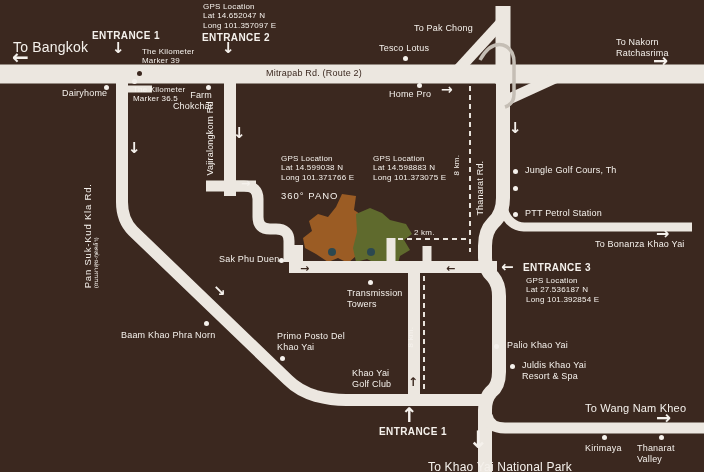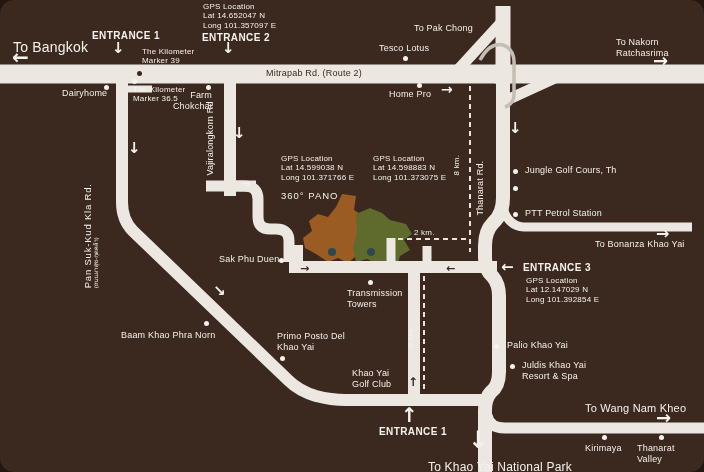--- a/index.html
+++ b/index.html
@@ -1,17 +1,17 @@
 <!DOCTYPE html>
 <html><head>
 <meta charset="utf-8">
 <style>
   html,body{margin:0;padding:0;background:#241611;}
   .map{position:relative;width:704px;height:472px;background:#3b281f;
-       font-family:"Liberation Sans",sans-serif;overflow:hidden;border-radius:14px;}
+       font-family:"Liberation Sans",sans-serif;overflow:hidden;}
   .map svg{position:absolute;left:0;top:0;}
   .lbl{position:absolute;color:#f5f1ec;font-size:9px;line-height:1.18;
        letter-spacing:.2px;white-space:nowrap;}
   .sm{font-size:8px;}
   .b{font-weight:bold;font-size:10px;letter-spacing:.4px;}
   .dk{color:#3b281f;}
   .rt{text-align:right;}
   .vert{transform:rotate(-90deg);transform-origin:left bottom;}
   .dot{position:absolute;width:5px;height:5px;border-radius:50%;background:#f5f1ec;}
   .dotdk{position:absolute;width:5px;height:5px;border-radius:50%;background:#3b281f;}
@@ -148,21 +148,21 @@
   <div class="lbl vert sm" style="left:415px;top:338px">8 km.</div>
   <div class="lbl sm" style="left:414px;top:228px">2 km.</div>
 
   <div class="lbl" style="left:595px;top:239px">To Bonanza Khao Yai</div>
   <div class="arrow" style="left:656px;top:226px;font-size:16px">→</div>
 
   <div class="arrow" style="left:501px;top:260px;font-size:15px">←</div>
   <div class="lbl b" style="left:523px;top:262px">ENTRANCE 3</div>
   <div class="lbl sm" style="left:526px;top:276px">
     <div>GPS Location</div>
-    <div>Lat 12.147029 N</div>
+    <div>Lat 27.536187 N</div>
     <div>Long 101.392854 E</div>
   </div>
 
   <div class="arrow dk" style="left:300px;top:263px;font-size:11px">→</div>
   <div class="arrow dk" style="left:446px;top:263px;font-size:11px">←</div>
   <div class="arrow dk" style="left:408px;top:376px;font-size:12px">↑</div>
 
   <div class="lbl" style="left:219px;top:254px">Sak Phu Duen</div>
   <div class="dot" style="left:279px;top:258px"></div>
 

